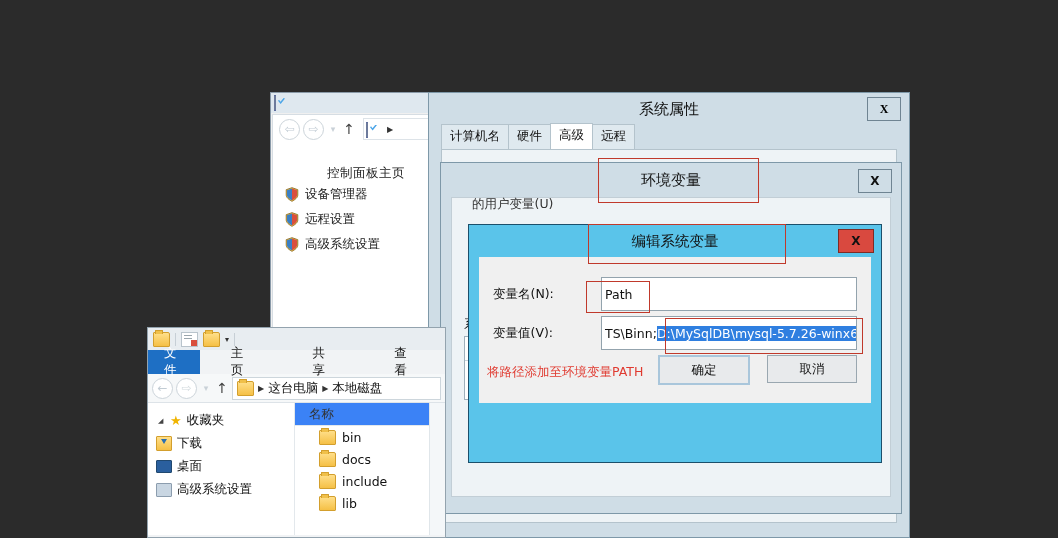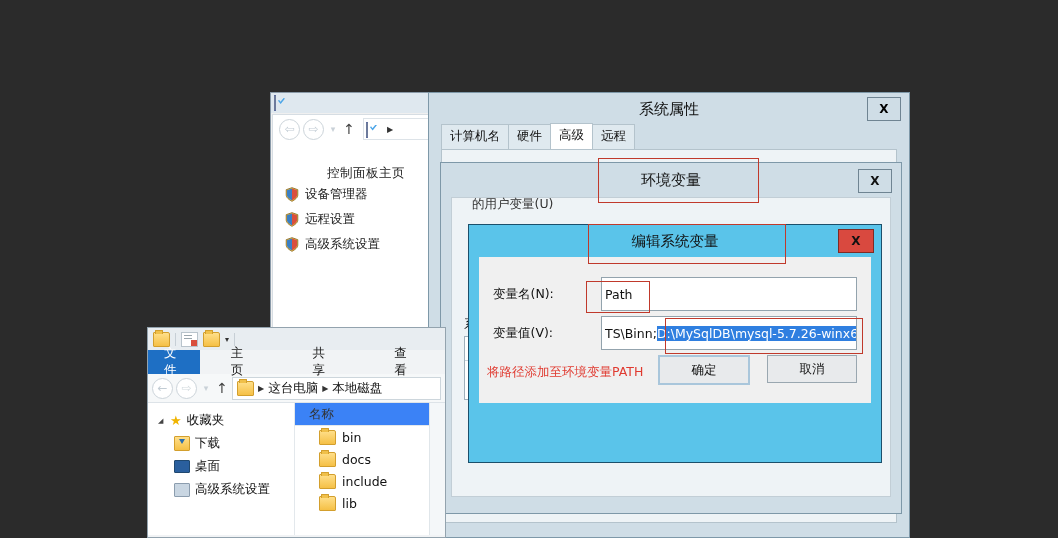--- a/index.html
+++ b/index.html
@@ -28,21 +28,21 @@
   .shield{width:14px;height:15px;flex:0 0 auto;}
 
   
   .monitor{width:15px;height:13px;background:#1a2f8a;border:1px solid #6d7b9c;border-radius:1px;position:relative;}
   .monitor:after{content:"";position:absolute;left:3px;top:2px;width:7px;height:6px;background:#4da6e8;
     clip-path:polygon(0 45%,38% 100%,100% 8%,80% 0,35% 62%,15% 30%);}
 
   
   #sysprop{left:428px;top:92px;width:482px;height:446px;background:#cfdde6;border:1px solid #7e98a8;}
   #sp-title{height:32px;display:flex;align-items:center;justify-content:center;position:relative;
-    font-size:15px;color:#111;}
+    font-size:15px;color:#111;font-family:Liberation Serif, serif;}
   #sp-close{position:absolute;right:8px;top:4px;width:32px;height:22px;border:1px solid #6f8492;background:#cfdde6;
     display:flex;align-items:center;justify-content:center;font-weight:bold;font-size:12px;color:#000;}
   #sp-tabs{display:flex;margin-left:12px;align-items:flex-end;height:24px;font-size:12.5px;}
   .sp-tab{border:1px solid #b4c3cc;border-bottom:none;background:#dfe9ef;padding:3px 8px 4px;margin-right:-1px;color:#111;}
   .sp-tab.active{background:#fff;border-color:#b4c3cc;padding-bottom:5px;position:relative;z-index:3;}
   #sp-page{margin:0 12px;border:1px solid #b4c3cc;background:#eef3f6;height:372px;position:relative;}
 
   
   #envdlg{left:440px;top:162px;width:462px;height:352px;background:#cfdde6;border:1px solid #7e98a8;}
   #env-title{height:34px;display:flex;align-items:center;justify-content:center;position:relative;font-size:15px;}
@@ -90,21 +90,21 @@
   .qcaret{font-size:8px;color:#333;}
   #ex-ribbon{height:24px;display:flex;align-items:stretch;background:#f1f3f5;font-size:12.5px;}
   .rtab{display:flex;align-items:center;padding:0 31px;color:#1a1a1a;}
   .rtab.file{background:#1e6fc4;color:#fff;padding:0 16px;}
   #ex-addrbar{height:28px;display:flex;align-items:center;gap:3px;padding:0 4px;background:#f6f8f9;border-bottom:1px solid #dde3e8;}
   #ex-crumb{flex:1;height:21px;border:1px solid #cdd6dc;background:#fff;display:flex;align-items:center;gap:4px;padding:0 4px;font-size:12.5px;overflow:hidden;white-space:nowrap;}
   .crumbarr{font-size:8px;color:#333;}
   #ex-main{display:flex;height:132px;background:#fff;}
   #ex-tree{width:146px;padding-top:6px;}
   .treerow{display:flex;align-items:center;gap:5px;font-size:12.5px;padding:3px 0 3px 10px;}
-  .treerow.sub{padding-left:26px;}
+  .treerow.sub{padding-left:8px;}
   .twist{font-size:7px;color:#444;width:7px;}
   .star{color:#f0b400;font-size:13px;line-height:13px;}
   .dl-ico{width:14px;height:13px;background:linear-gradient(#ffdf8a,#f5c046);border:1px solid #d39f2d;border-radius:1px;position:relative;}
   .dl-ico:after{content:"";position:absolute;left:4px;top:2px;width:0;height:0;border-left:3px solid transparent;border-right:3px solid transparent;border-top:5px solid #2b6fb0;}
   .desk-ico{width:14px;height:11px;background:#2a5f9e;border:1px solid #20486f;border-radius:1px;}
   .recent-ico{width:14px;height:12px;background:#c9d6e2;border:1px solid #8c9dae;border-radius:1px;}
   #ex-list{flex:1;border-left:1px solid #e3e8ec;}
   #ex-listhead{height:22px;display:flex;align-items:center;background:#3b82f6;border-bottom:1px solid #e3e8ec;padding-left:14px;font-size:12.5px;color:#333;}
   .filerow{display:flex;align-items:center;gap:6px;padding:3.5px 0 3.5px 24px;font-size:12.5px;}
   #ex-vscroll{width:15px;background:#f4f7f9;border-left:1px solid #e0e6ea;}

